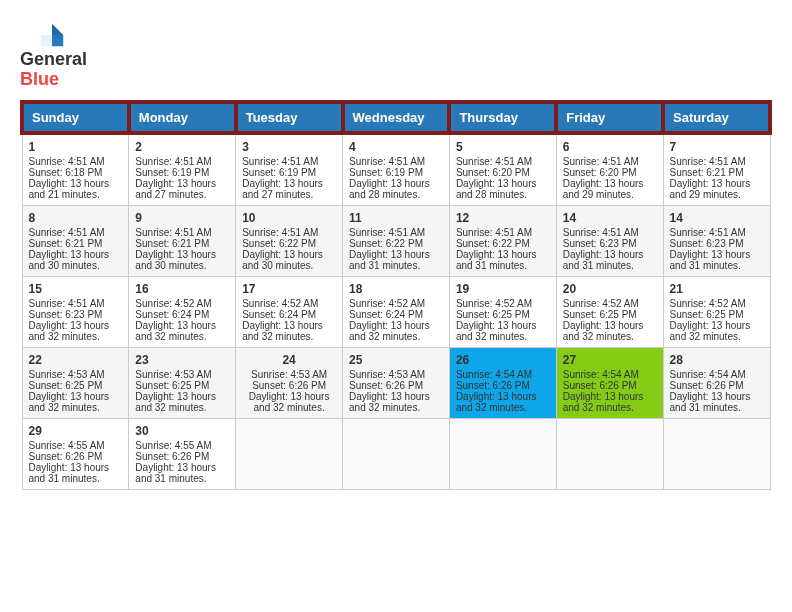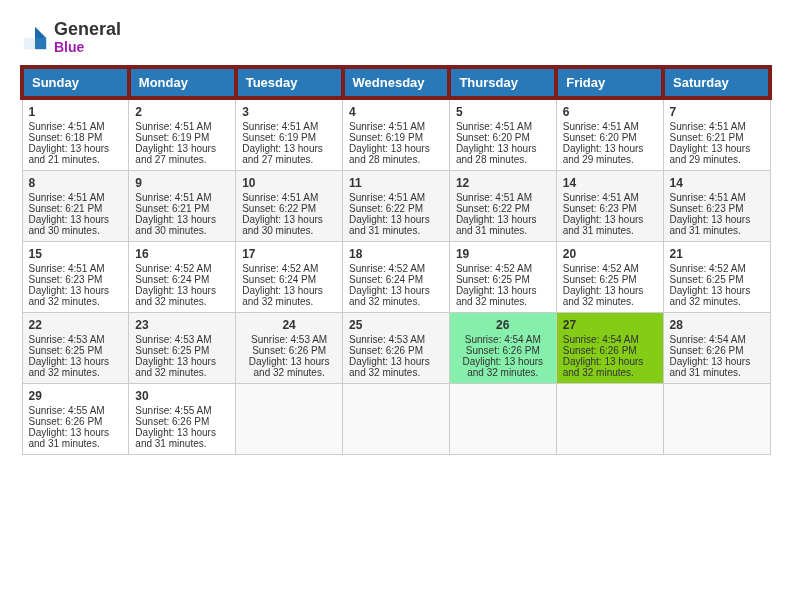--- a/index.html
+++ b/index.html
@@ -12,35 +12,36 @@
     }
     .header {
       display: flex;
       justify-content: space-between;
       align-items: flex-start;
       margin-bottom: 10px;
     }
     .logo {
       display: flex;
       align-items: center;
+      flex-direction: column;
     }
     .logo-text {
       display: flex;
       flex-direction: column;
       line-height: 1.1;
     }
     .logo-general {
       font-size: 18px;
       font-weight: bold;
       color: #333;
     }
     .logo-blue {
-      font-size: 14px;
-      font-weight: bold;
-      color: #a21caf;
+      font-size: 18px;
+      font-weight: bold;
+      color: #ef4444;
     }
     .logo-icon {
       width: 30px;
       height: 30px;
       margin-right: 4px;
     }
     .title-area {
       text-align: right;
     }
     .month-title {
@@ -270,21 +271,21 @@
           <span style="display: block;">Sunrise: 4:53 AM</span>
           <span style="display: block;">Sunset: 6:26 PM</span>
           <span style="display: block;">Daylight: 13 hours and 32 minutes.</span>
         </td>
         <td style="background-color: rgb(245, 245, 245);">
           <span class="day-num">25</span>
           <span style="display: block;">Sunrise: 4:53 AM</span>
           <span style="display: block;">Sunset: 6:26 PM</span>
           <span style="display: block;">Daylight: 13 hours and 32 minutes.</span>
         </td>
-        <td style="background-color: #86efac; text-align: center;">
+        <td style="background-color: #0ea5e9;">
           <span class="day-num">26</span>
           <span style="display: block;">Sunrise: 4:54 AM</span>
           <span style="display: block;">Sunset: 6:26 PM</span>
           <span style="display: block;">Daylight: 13 hours and 32 minutes.</span>
         </td>
         <td style="background-color: #84cc16;">
           <span class="day-num">27</span>
           <span style="display: block;">Sunrise: 4:54 AM</span>
           <span style="display: block;">Sunset: 6:26 PM</span>
           <span style="display: block;">Daylight: 13 hours and 32 minutes.</span>

